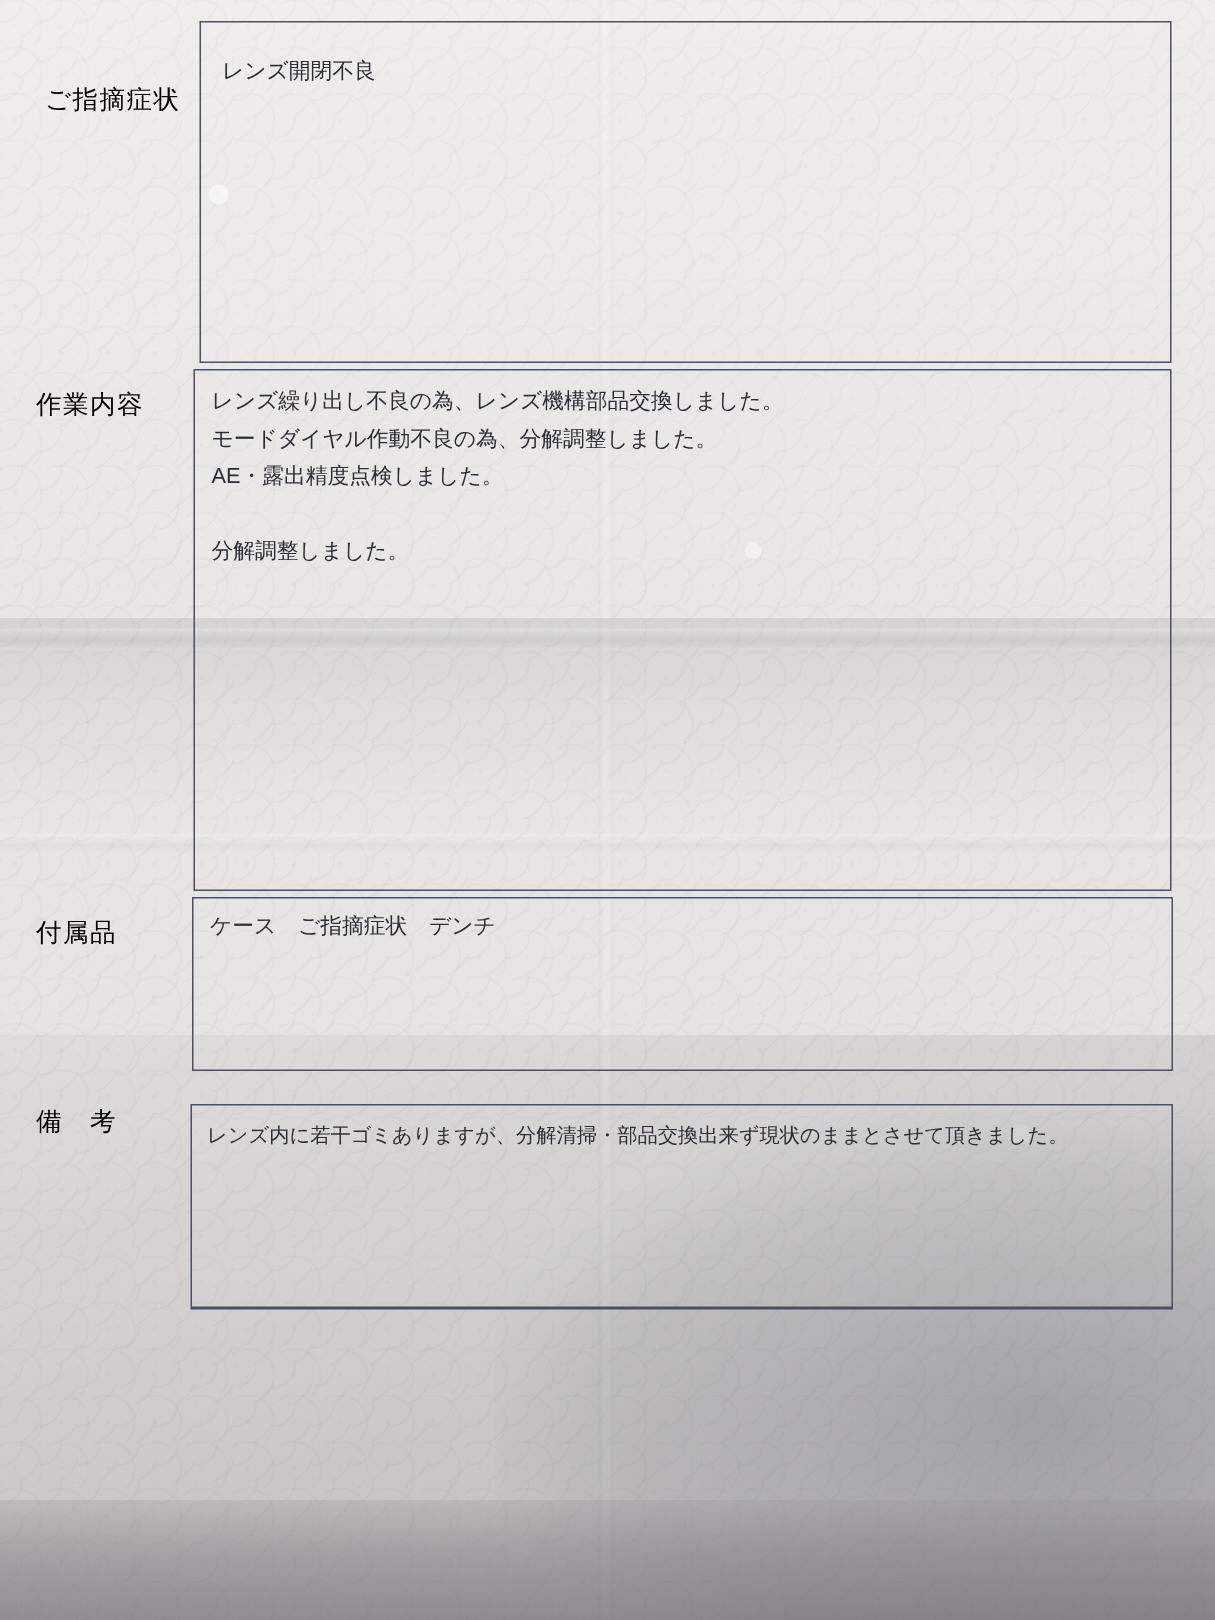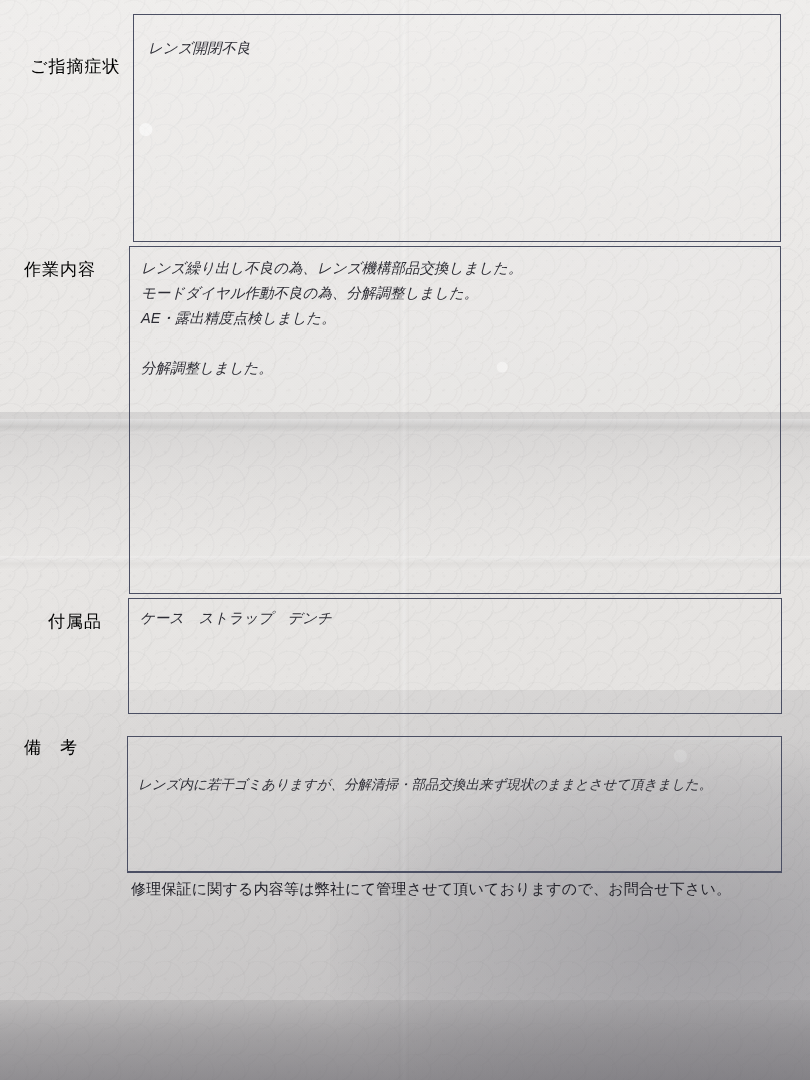--- a/index.html
+++ b/index.html
@@ -91,21 +91,20 @@
     font-size: 17px;
     letter-spacing: 1px;
     white-space: nowrap;
   }
   .field-text {
     position: absolute;
     color: #2d2d35;
     font-size: 14.5px;
     line-height: 21px;
     white-space: pre;
-    font-style: italic;
   }
   .field-text.small { font-size: 13.5px; }
   .footer-note {
     position: absolute;
     color: #24242c;
     font-size: 15px;
     letter-spacing: 0.2px;
     white-space: nowrap;
   }
   .hr-foot {
@@ -145,24 +144,23 @@
   <div class="box" style="left:133px; top:14px; width:648px; height:228px;"></div>
   <div class="field-text" style="left:148px; top:38px;">レンズ開閉不良</div>
 
   <div class="label" style="left:24px; top:258px;">作業内容</div>
   <div class="box" style="left:129px; top:246px; width:652px; height:348px;"></div>
   <div class="field-text" style="left:141px; top:283px;">モードダイヤル作動不良の為、分解調整しました。</div>
   <div class="field-text" style="left:141px; top:258px;">レンズ繰り出し不良の為、レンズ機構部品交換しました。</div>
   <div class="field-text" style="left:141px; top:308px;">AE・露出精度点検しました。</div>
   <div class="field-text" style="left:141px; top:358px;">分解調整しました。</div>
 
-  <div class="label" style="left:24px; top:610px;margin-left:24px;">付属品</div>
+  <div class="label" style="left:24px; top:610px;">付属品</div>
   <div class="box" style="left:128px; top:598px; width:654px; height:116px;"></div>
-  <div class="field-text" style="left:140px; top:608px;">ケース　ストラップ　デンチ</div>
+  <div class="field-text" style="left:140px; top:608px;">ケース　ご指摘症状　デンチ</div>
 
   <div class="label" style="left:24px; top:736px;">備　考</div>
   <div class="box" style="left:127px; top:736px; width:655px; height:136px;"></div>
-  <div class="field-text small" style="left:138px; top:746px;margin-top:28px;">レンズ内に若干ゴミありますが、分解清掃・部品交換出来ず現状のままとさせて頂きました。</div>
+  <div class="field-text small" style="left:138px; top:746px;">レンズ内に若干ゴミありますが、分解清掃・部品交換出来ず現状のままとさせて頂きました。</div>
 
   <div class="hr-foot" style="left:127px; top:872px; width:655px;"></div>
-  <div class="footer-note" style="left:131px; top:880px;">修理保証に関する内容等は弊社にて管理させて頂いておりますので、お問合せ下さい。</div>
 
 </div>
 
 </body></html>

